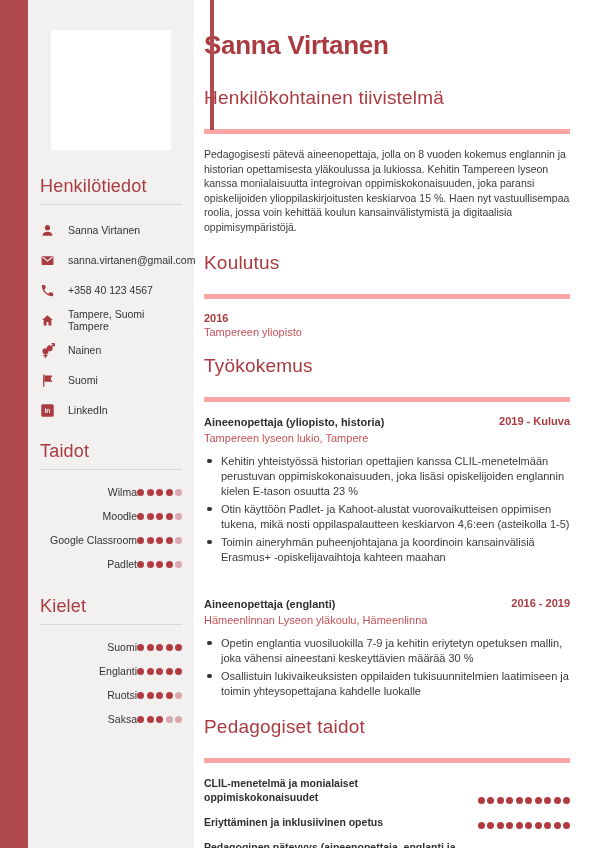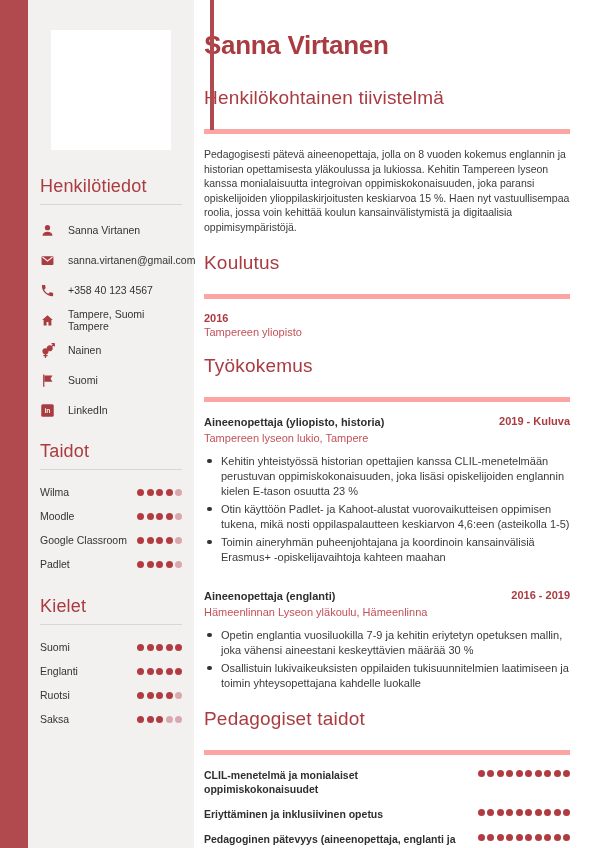--- a/index.html
+++ b/index.html
@@ -15,46 +15,46 @@
   .sidebar{width:166px; flex:none; background:var(--sidebar-bg); padding:30px 12px 0 12px;}
   .photo{width:120px; height:120px; background:#ffffff; margin:0 auto 26px auto;}
   .side-h{font-size:18px; font-weight:400; color:var(--accent); margin:0 0 7px 0; letter-spacing:.2px;}
   .side-rule{height:1px; background:#d9d6d3; margin-bottom:10px;}
   .contact{list-style:none; margin:0 0 16px 0;}
   .contact li{display:flex; align-items:center; gap:13px; height:30px;}
   .c-icon{width:15px; height:15px; flex:none; display:flex; color:var(--accent);}
   .c-icon svg{width:100%; height:100%; fill:currentColor;}
   .c-label{font-size:10.5px; color:#333;}
   .ratings{list-style:none; margin:0 0 20px 0;}
-  .ratings li{display:flex; justify-content:space-between; align-items:center; height:24px;}
+  .ratings li{display:flex; justify-content:flex-end; align-items:center; height:24px;}
   .r-label{font-size:10.5px; color:#333;}
   .r-dots,.ped-dots{display:flex; gap:2.5px;}
   .dot{width:7px; height:7px; border-radius:50%;}
   .dot.filled{background:var(--dot-filled);}
   .dot.empty{background:var(--dot-empty);}
   
   .top-accent{position:absolute; left:210px; top:0; width:4px; height:130px; background:var(--bar);}
   
   .main{flex:1; padding:30px 30px 0 10px;}
   .page-title{font-size:26px; font-weight:bold; color:var(--accent); letter-spacing:-.3px; margin-bottom:26px;}
   section{margin-bottom:17px;}
   .main-h{font-size:19px; font-weight:400; color:var(--accent); padding-bottom:20px;
           border-bottom:5px solid #fca5a5; margin-bottom:13px; letter-spacing:.2px;}
   .summary{font-size:10.5px; line-height:14.6px; color:var(--text);}
-  .entry + .entry{margin-top:24px;}
+  .entry + .entry{margin-top:32px;}
   .entry-head{display:flex; justify-content:space-between; gap:12px;}
   .entry-title{font-weight:bold; font-size:11px; line-height:15px; color:#2f2f2f; max-width:72%;}
   .entry-period{font-weight:bold; font-size:11px; color:var(--accent); white-space:nowrap;}
   .entry-org{font-size:11px; color:var(--sub-red); margin-top:2px;}
   .bullets{list-style:none; margin-top:10px;}
   .bullets li{position:relative; padding-left:17px; font-size:11px; line-height:15px;
               color:var(--text); margin-bottom:3px;}
   .bullets li::before{content:""; position:absolute; left:3px; top:5px; width:4.5px; height:4.5px;
               border-radius:50%; background:#333;}
-  .ped-row{display:flex; justify-content:space-between; align-items:flex-start; margin-bottom:11px;}
+  .ped-row{display:flex; justify-content:space-between; align-items:flex-end; margin-bottom:11px;}
   .ped-label{font-weight:bold; font-size:10.5px; line-height:14px; color:#2f2f2f; width:258px;}
   .ped-dots{margin-top:2px;}
 </style>
 </head>
 <body>
 
 <div class="page">
   <div class="leftbar"></div>
 
   <aside class="sidebar">

